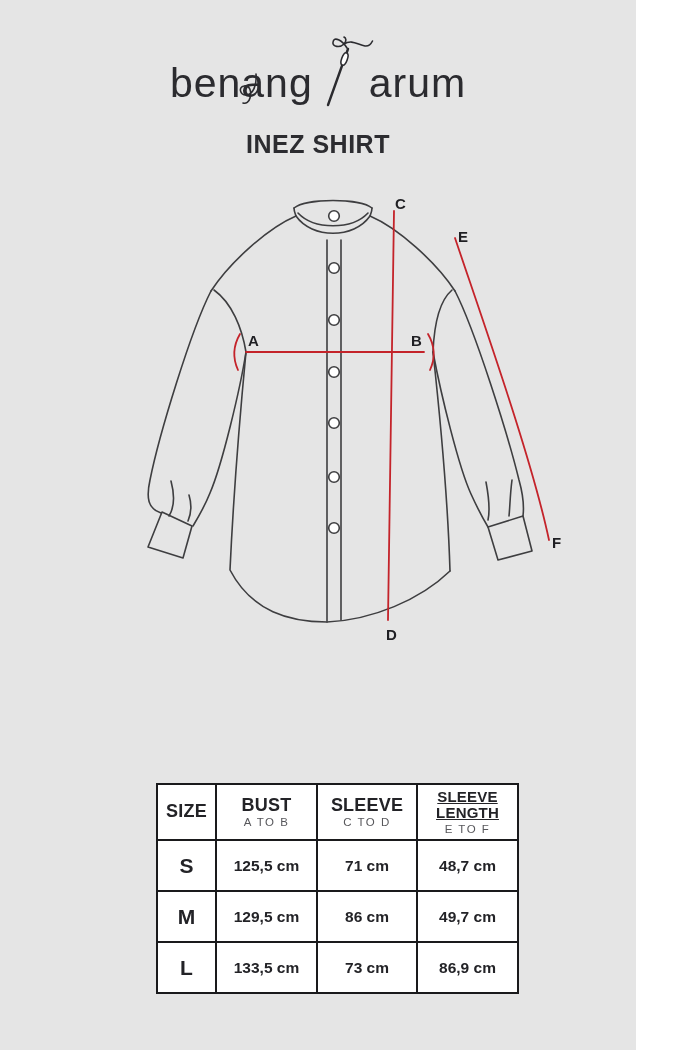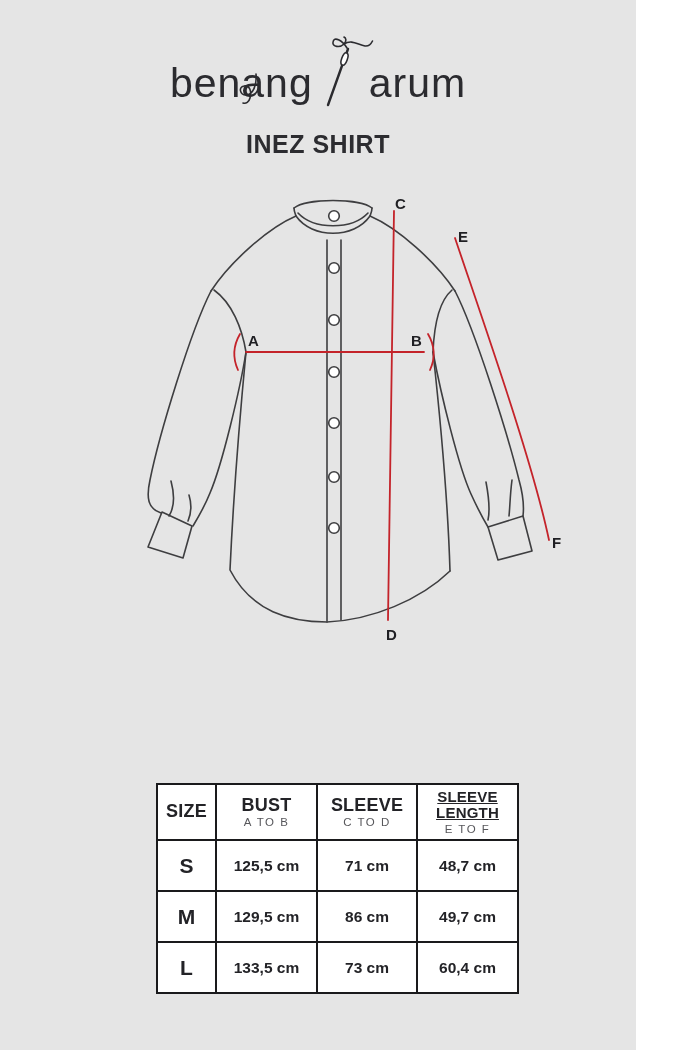--- a/index.html
+++ b/index.html
@@ -159,18 +159,18 @@
       <tr>
         <td class="sz">M</td>
         <td>129,5 cm</td>
         <td>86 cm</td>
         <td>49,7 cm</td>
       </tr>
       <tr>
         <td class="sz">L</td>
         <td>133,5 cm</td>
         <td>73 cm</td>
-        <td>60,4 cm</td>
+        <td>86,9 cm</td>
       </tr>
     </tbody>
   </table>
 
 </div>
 
 </body></html>

